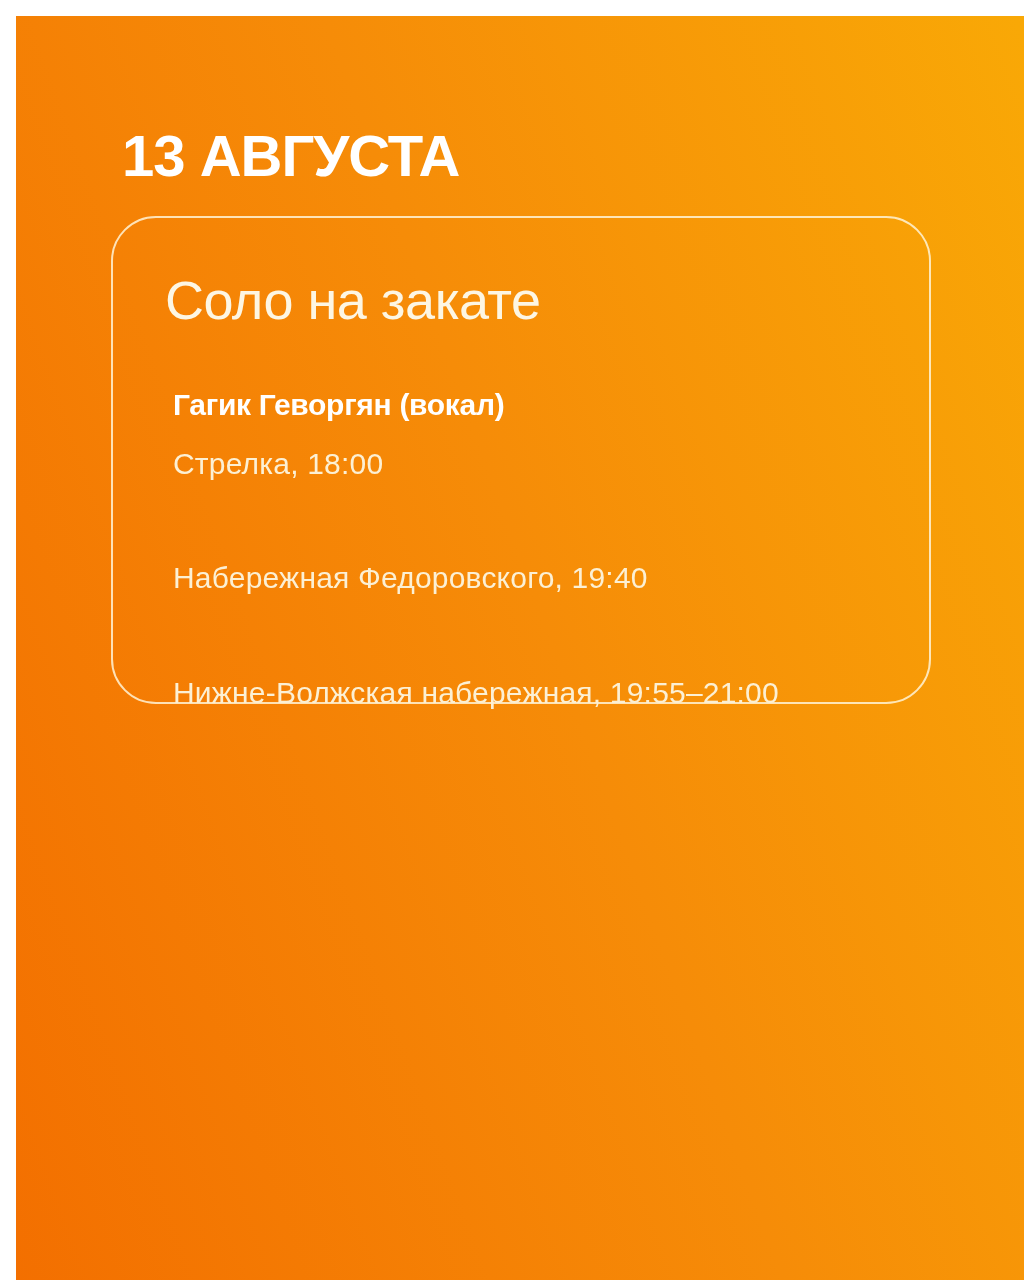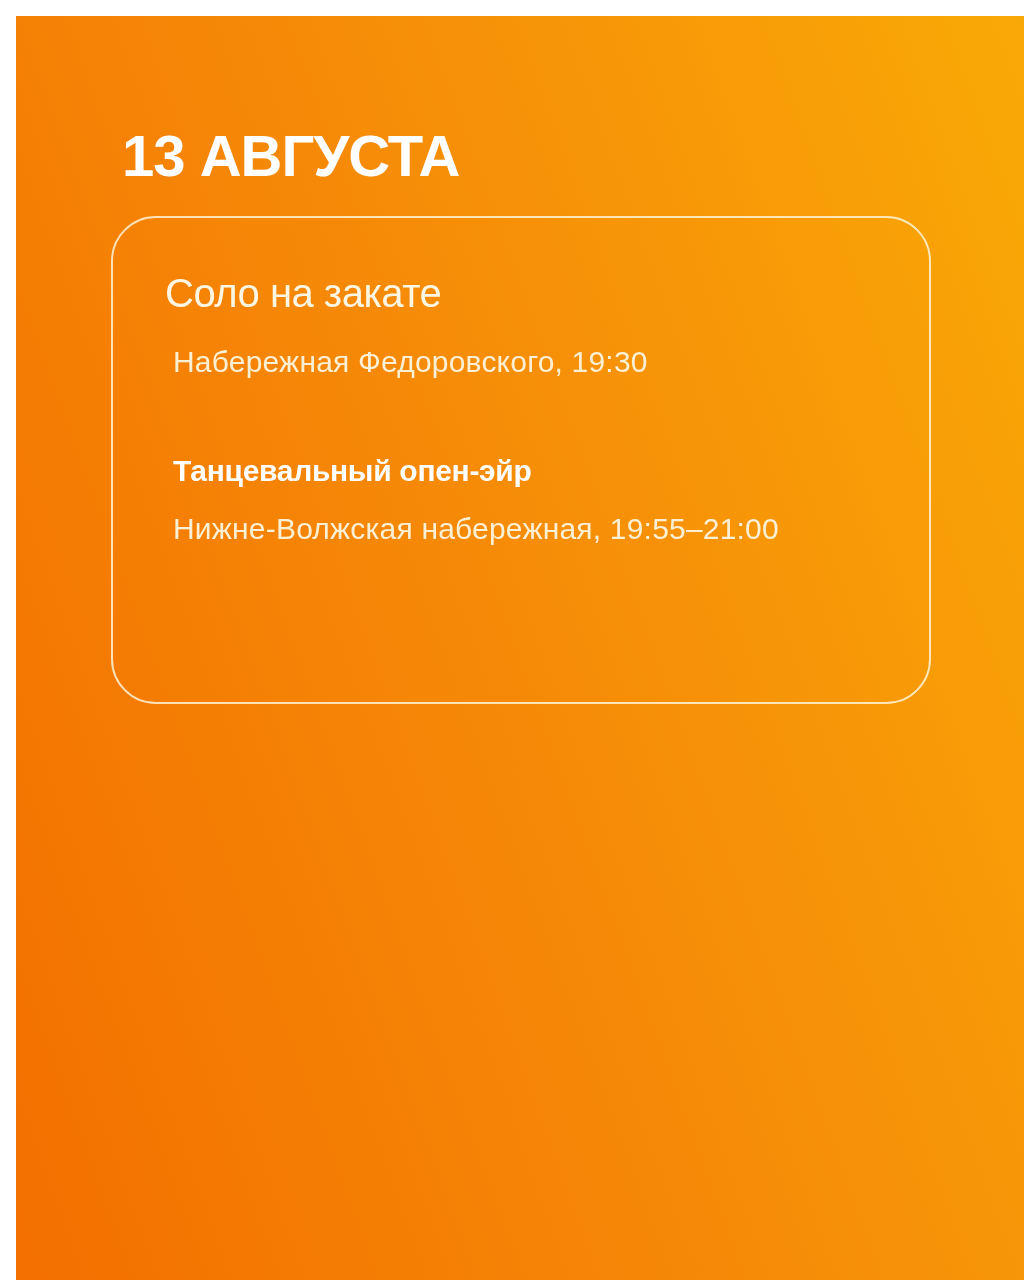--- a/index.html
+++ b/index.html
@@ -45,24 +45,25 @@
     left: 95px;
     top: 200px;
     width: 820px;
     height: 488px;
     border: 2px solid rgba(255, 243, 214, 0.85);
     border-radius: 45px;
     padding: 46px 44px;
   }
   .card-title {
     color: #fdf6e3;
-    font-size: 40px;
+    font-size: 54px;
     font-weight: 400;
     letter-spacing: -0.5px;
     line-height: 1.05;
+    margin-bottom: 34px;
   }
   .event {
     margin-bottom: 40px;
   }
   .event-name {
     color: #ffffff;
     font-size: 30px;
     font-weight: 700;
     letter-spacing: -0.3px;
     line-height: 1.23;
@@ -82,24 +83,27 @@
 
 <div class="poster">
 
   <div class="header">
     <div class="date-title">13 АВГУСТА</div>
   </div>
 
   <div class="event-card">
     <div class="card-title">Соло на закате</div>
 
-
     <div class="event">
-      <div class="event-details">Набережная Федоровского, 19:30</div>
+      <div class="event-name">Гагик Геворгян (вокал)</div>
+      <div class="event-details">Стрелка, 18:00</div>
     </div>
 
     <div class="event">
-      <div class="event-name">Танцевальный опен-эйр</div>
+      <div class="event-details">Набережная Федоровского, 19:40</div>
+    </div>
+
+    <div class="event">
       <div class="event-details">Нижне-Волжская набережная, 19:55–21:00</div>
     </div>
   </div>
 
 </div>
 
 </body></html>

